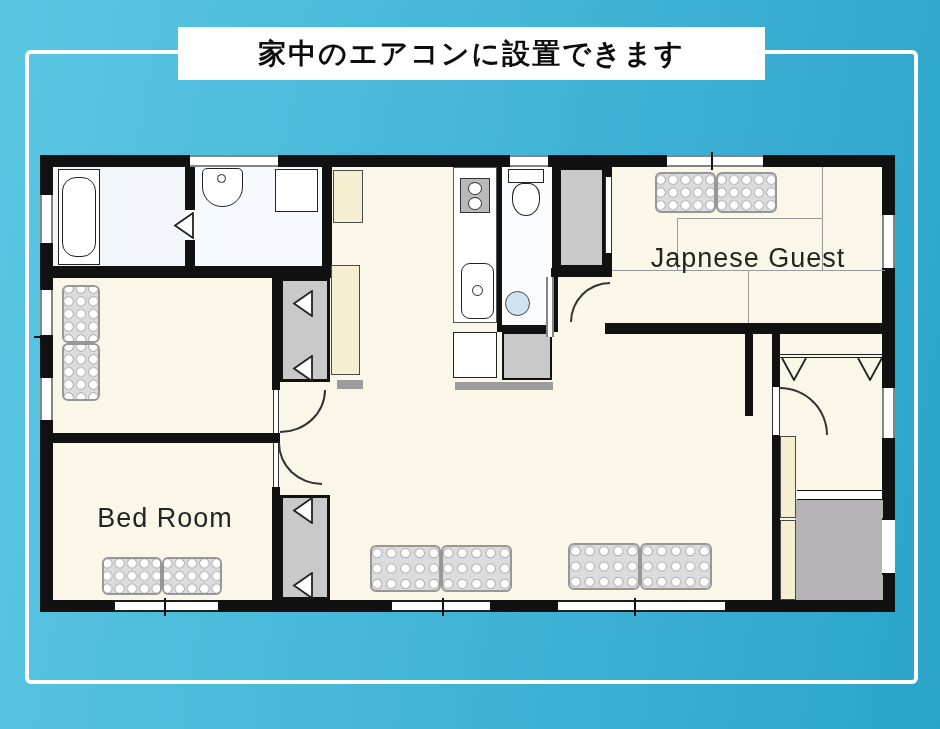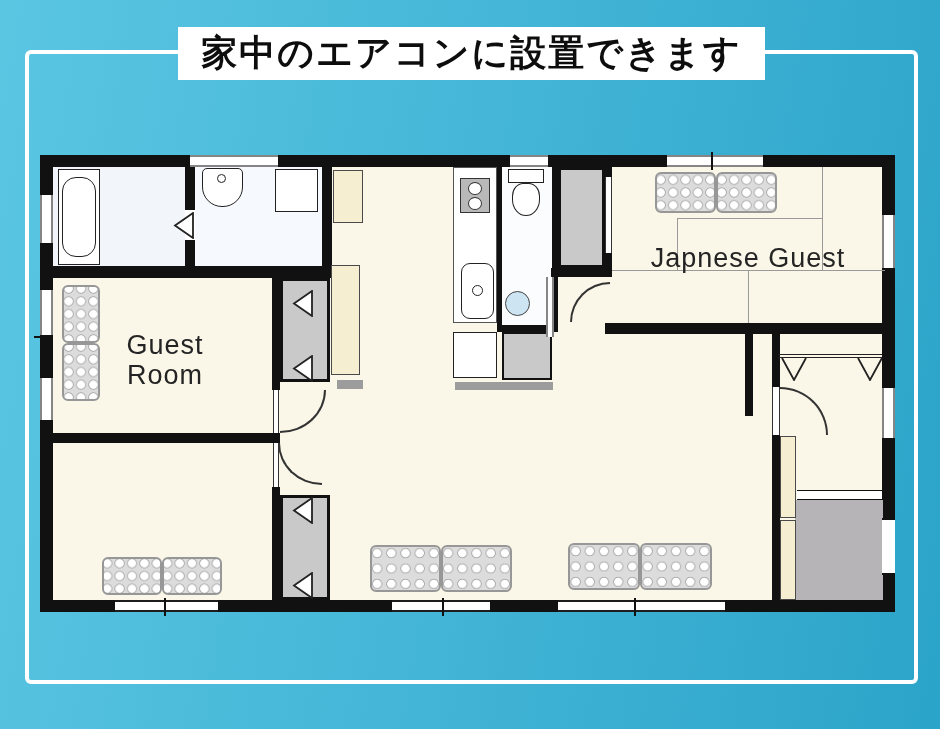--- a/index.html
+++ b/index.html
@@ -5,21 +5,21 @@
   html,body{margin:0;padding:0;}
   #canvas{position:relative;width:940px;height:729px;overflow:hidden;
     background:linear-gradient(100deg,#5ac6e2 0%,#46b7d8 45%,#2ba4c9 100%);
     font-family:"Liberation Sans",sans-serif;}
   .a{position:absolute;box-sizing:border-box;}
   
   #frame{left:25px;top:50px;width:893px;height:634px;border:4px solid #ffffff;border-radius:6px;}
   
   #title{left:178px;top:27px;width:587px;height:53px;background:#ffffff;
     display:flex;align-items:center;justify-content:center;
-    font-size:36px;font-weight:bold;color:#0d0d0d;letter-spacing:2px;z-index:30;}
+    font-size:28px;font-weight:bold;color:#0d0d0d;letter-spacing:2px;z-index:30;}
   
   #plan{left:40px;top:155px;width:855px;height:457px;background:#fbf7e8;z-index:10;}
   .wall{position:absolute;background:#111;box-sizing:border-box;}
   .floor{position:absolute;box-sizing:border-box;}
   .win-v{position:absolute;background:#fff;border-left:2px solid #858585;border-right:2px solid #858585;box-sizing:border-box;z-index:6;}
   .win-h{position:absolute;background:#fff;border-top:2px solid #858585;border-bottom:2px solid #858585;box-sizing:border-box;z-index:6;}
   .win-h.dark{border-color:#1d1d1d;}
   .dgv{position:absolute;background:#fff;border-left:1px solid #333;border-right:1px solid #333;box-sizing:border-box;z-index:6;}
   .closet{position:absolute;background:#c9c9c9;border:3px solid #111;box-sizing:border-box;z-index:5;}
   .thresh{position:absolute;background:#9c9c9c;z-index:4;}
@@ -173,17 +173,17 @@
     <svg class="svgtri" style="left:817px;top:202px;" width="26" height="24" viewBox="0 0 26 24">
         <path d="M1 1 L13 23 L25 1" fill="none" stroke="#222" stroke-width="1.8"></path>
       </svg>
 
     <div class="tick" style="left:124px;top:443px;width:2px;height:18px;"></div>
     <div class="tick" style="left:402px;top:443px;width:2px;height:18px;"></div>
     <div class="tick" style="left:594px;top:443px;width:2px;height:18px;"></div>
     <div class="tick" style="left:671px;top:-3px;width:2px;height:18px;"></div>
     <div class="tick" style="left:-6px;top:181px;width:19px;height:2px;"></div>
 
-    <div class="lbl" style="left:45px;top:176px;width:160px;font-size:27px;">Guest Room</div>
+    <div class="lbl" style="left:25px;top:349px;width:200px;font-size:27px;white-space:nowrap;">Bed Room</div>
     <div class="lbl" style="left:573px;top:89px;width:270px;font-size:27px;white-space:nowrap;">Japnese Guest</div>
 
   </div>
 </div>
 
 </body></html>

